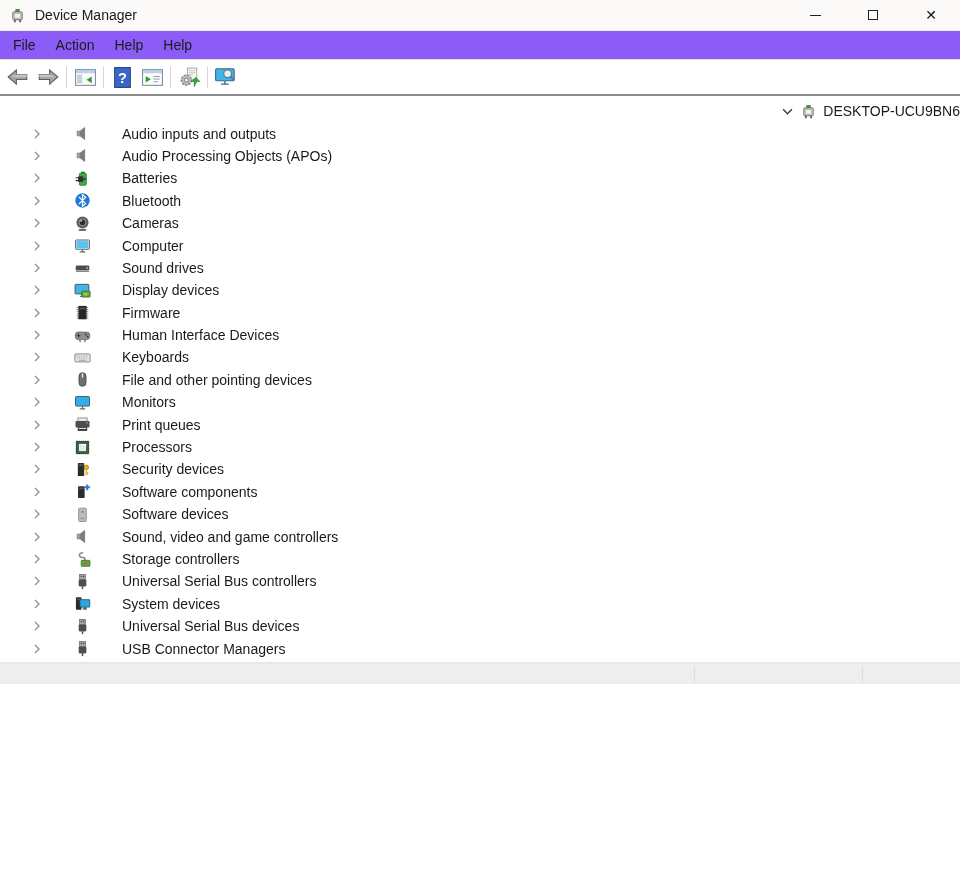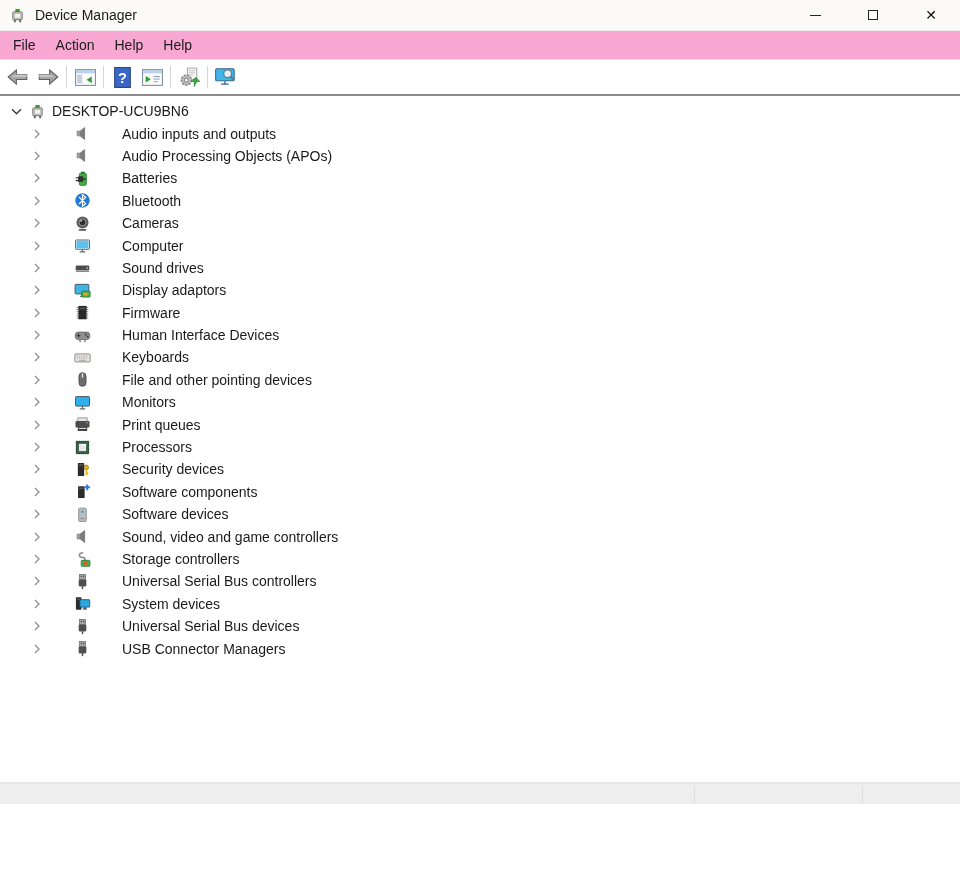--- a/index.html
+++ b/index.html
@@ -3,53 +3,53 @@
 <meta charset="utf-8">
 <style>
   * { box-sizing: border-box; margin: 0; padding: 0; }
   html, body { width: 960px; height: 888px; }
   body {
     font-family: "Liberation Sans", sans-serif;
     background: #ffffff;
     overflow: hidden;
     -webkit-font-smoothing: antialiased;
   }
-  .window { position: relative; width: 960px; height: 804px; background:#fff; }
+  .window { position: relative; width: 960px; height: 684px; background:#fff; }
 
   
   .titlebar {
     height: 30px; display: flex; align-items: center;
     background: #fbfaf9;
   }
   .title-icon { margin-left: 9px; width: 17px; height: 17px; display:flex; align-items:center; }
   .title-text { margin-left: 9px; font-size: 14px; color: #1a1a1a; }
   .win-controls { margin-left: auto; display: flex; height: 100%; }
   .win-btn { width: 58px; height: 30px; display:flex; align-items:center; justify-content:center; }
   .glyph-min { width: 11px; height: 1px; background: #222; display:block; }
   .glyph-max { width: 10px; height: 10px; border: 1.2px solid #222; display:block; }
   .glyph-close { font-size: 14px; color: #111; line-height: 1; }
 
   
   .menubar {
     height: 30px; display: flex; align-items: center; padding-left: 3px;
     border-top: 1px solid #ececec; border-bottom: 1px solid #e2e2e2;
-    background: #f9a8d4;
+    background: #8b5cf6;
   }
   .menu-item { padding: 0 10px; font-size: 14px; color: #1b1b1b; height: 100%; display:flex; align-items:center; cursor: default; }
 
   
   .toolbar { height: 34px; display: flex; align-items: center; padding-left: 3px; background:#fff; }
   .tb-btn { width: 30px; height: 28px; display:flex; align-items:center; justify-content:center; border:1px solid transparent; }
   .tb-sep { width: 1px; height: 22px; background: #d6d6d6; margin: 0 3px; flex: none; }
   .toolbar-underline { height: 2px; background: #8c8c8c; }
 
   
   .tree { position: absolute; top: 98px; left: 0; right: 0; bottom: 24px; background: #fff; padding-top: 2px; overflow: hidden; }
   .tree-row { height: 22.4px; display: flex; align-items: center; font-size: 14px; color: #1a1a1a; cursor: default; }
-  .tree-row.root { padding-left: 8px; }
+  .tree-row.root { padding-left: 8px; justify-content: flex-end; }
   .tree-row.child { padding-left: 28px; gap: 25px; }
   .chevron { width: 17px; height: 17px; display:flex; align-items:center; justify-content:center; flex:none; }
   .tree-icon { width: 18px; height: 17px; display:flex; align-items:center; justify-content:center; flex:none; margin: 0 6px 0 3px; }
   .tree-label { white-space: nowrap; }
 
   
   .statusbar {
     position: absolute; left: 0; right: 0; bottom: 0; height: 22px;
     background: #efeeee; border-top: 2px solid #e9e8e8;
   }
@@ -297,21 +297,21 @@
           </svg>
         </span>
         <span class="tree-icon">
           <svg width="17" height="17" viewBox="0 0 16 16" xmlns="http://www.w3.org/2000/svg">
             <rect x="1" y="2.2" width="13" height="9" rx="0.8" fill="#3fb6e8" stroke="#4a555a" stroke-width="0.9"></rect>
      <path d="M5.8 13.5h4.4M7.5 11.2v2" stroke="#4a555a" stroke-width="1.1"></path>
      <rect x="7.2" y="8.6" width="8" height="5.6" rx="0.6" fill="#4caf50" stroke="#2e7d32" stroke-width="0.8"></rect>
      <rect x="9.2" y="10.1" width="3.6" height="2.6" fill="#f0a02c"></rect>
           </svg>
         </span>
-        <span class="tree-label">Display adaptors</span>
+        <span class="tree-label">Display devices</span>
       </div>
       <div class="tree-row child">
         <span class="chevron">
           <svg width="10" height="10" viewBox="0 0 10 10" xmlns="http://www.w3.org/2000/svg">
             <path d="M3 1l4 4-4 4" stroke="#8f8f8f" stroke-width="1.3" fill="none"></path>
           </svg>
         </span>
         <span class="tree-icon">
           <svg width="17" height="17" viewBox="0 0 16 16" xmlns="http://www.w3.org/2000/svg">
             <path d="M2.6 3.2h2M2.6 5.2h2M2.6 7.2h2M2.6 9.2h2M2.6 11.2h2M2.6 13.2h2M11.4 3.2h2M11.4 5.2h2M11.4 7.2h2M11.4 9.2h2M11.4 11.2h2M11.4 13.2h2" stroke="#7a7a7a" stroke-width="0.9"></path>

